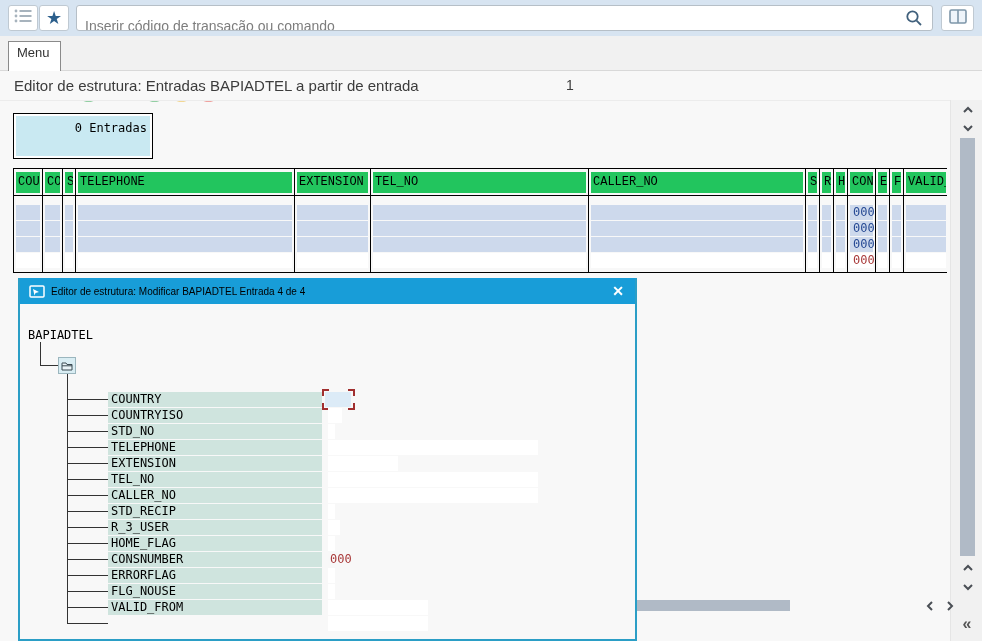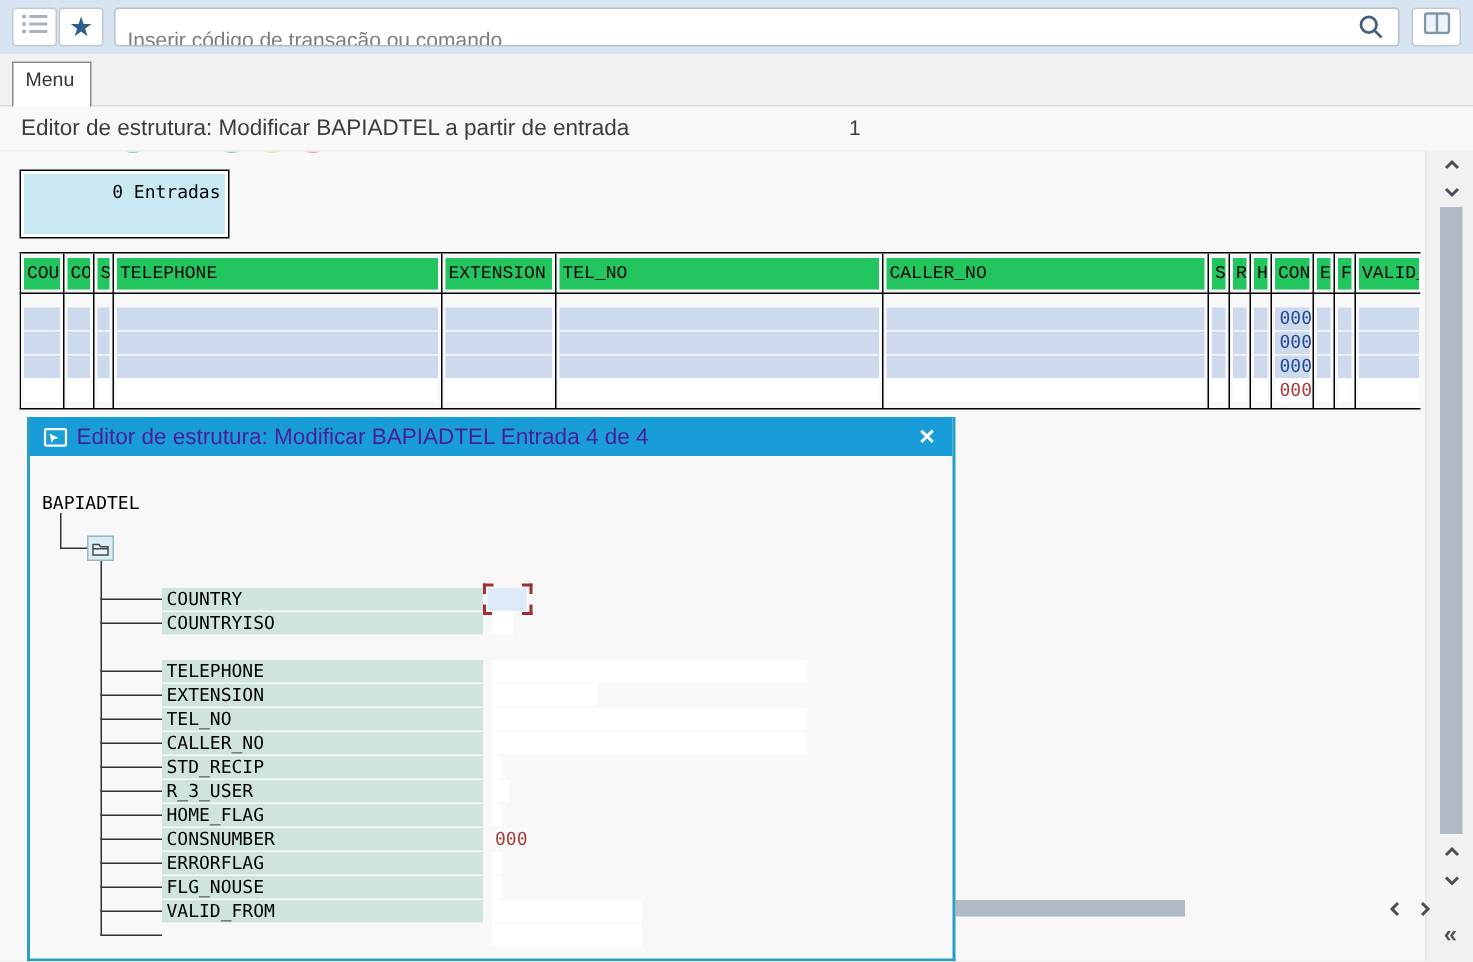--- a/index.html
+++ b/index.html
@@ -46,21 +46,21 @@
   
   .gutter{position:absolute;left:950px;top:100px;width:32px;height:541px;background:#f1f1f1;border-left:1px solid #e5e5e5}
   .sbtn{position:absolute;width:20px;height:17px;display:flex;align-items:center;justify-content:center;cursor:pointer}
   .vthumb{position:absolute;left:960px;top:138px;width:15px;height:418px;background:#b0bac6;cursor:pointer}
   .hthumb{position:absolute;left:637px;top:600px;width:153px;height:11px;background:#b0bac6;cursor:pointer}
   .collapse{position:absolute;left:956px;top:614px;width:22px;height:20px;font-size:16px;font-weight:bold;color:#555;text-align:center;line-height:20px;cursor:pointer}
 
   
   .dialog{position:absolute;left:18px;top:278px;width:619px;height:363px;background:#f8f8f8;border-left:2px solid #2b9ec6;border-right:2px solid #2b9ec6;border-bottom:2px solid #2b9ec6}
   .dtitle{position:absolute;left:0;top:0;width:615px;height:26px;background:#189dd8;display:flex;align-items:center;cursor:default}
-  .dtext{color:#4c1d95;font-size:15px;margin-left:6px;white-space:nowrap}
+  .dtext{color:#000000;font-size:10px;margin-left:6px;white-space:nowrap}
   .dicon{margin-left:9px;display:flex;align-items:center}
   .dclose{position:absolute;right:6px;top:0;width:22px;height:26px;color:#fff;font-size:14px;font-weight:bold;text-align:center;line-height:26px;cursor:pointer}
   .rootlbl{position:absolute;left:8px;top:50px;font-family:"DejaVu Sans Mono",monospace;font-size:12px;color:#000}
   .tline{position:absolute;background:#333}
   .folder{position:absolute;left:38px;top:79px;width:18px;height:17px;background:#d9edf3;border:1px solid #9bb6be;display:flex;align-items:center;justify-content:center;cursor:pointer}
   .trunk{position:absolute;left:47px;top:96px;width:1px;height:250px;background:#333}
   .trow{position:absolute;left:0;width:615px;height:16px}
   .branch{position:absolute;left:47px;top:7px;width:41px;height:1px;background:#333}
   .tlabel{position:absolute;left:88px;top:0;width:214px;height:15px;background:#cfe4de;font-family:"DejaVu Sans Mono",monospace;font-size:12px;line-height:15px;padding-left:3px;color:#000;cursor:pointer}
   .vbox{position:absolute;top:0;height:15px;background:#fff;cursor:text}
@@ -262,21 +262,21 @@
         </svg>
       </span>
     </div>
 
     <div class="tblabel" style="left:724px">Nova linha</div>
     <div class="tblabel" style="left:833px">Duplicar linha</div>
     <div class="overflowbtn">»</div>
   </div>
 
   <div class="titlebar">
-    <div class="title">Editor de estrutura: Modificar BAPIADTEL a partir de entrada</div>
+    <div class="title">Editor de estrutura: Entradas BAPIADTEL a partir de entrada</div>
     <div class="titlenum">1</div>
   </div>
 
   <div class="entriesbox">
     <div class="entriesfield">0 Entradas</div>
   </div>
 
   <div class="table">
     <div class="col" style="left:0;width:29px">
       <div class="hf">COU</div>
@@ -445,20 +445,25 @@
       <i class="ck tl" style="position:absolute;left:302px;top:-3px"></i>
       <i class="ck tr" style="position:absolute;left:328px;top:-3px;right:auto"></i>
       <i class="ck bl" style="position:absolute;left:302px;top:11px;bottom:auto"></i>
       <i class="ck br" style="position:absolute;left:328px;top:11px;right:auto;bottom:auto"></i>
     </div>
     <div class="trow" style="top:130px">
       <span class="branch"></span>
       <div class="tlabel">COUNTRYISO</div>
       <div class="vbox" style="left:308px;width:14px"></div>
     </div>
+    <div class="trow" style="top:146px">
+      <span class="branch"></span>
+      <div class="tlabel">STD_NO</div>
+      <div class="vbox" style="left:308px;width:7px"></div>
+    </div>
     <div class="trow" style="top:162px">
       <span class="branch"></span>
       <div class="tlabel">TELEPHONE</div>
       <div class="vbox" style="left:308px;width:210px"></div>
     </div>
     <div class="trow" style="top:178px">
       <span class="branch"></span>
       <div class="tlabel">EXTENSION</div>
       <div class="vbox" style="left:308px;width:70px"></div>
     </div>

